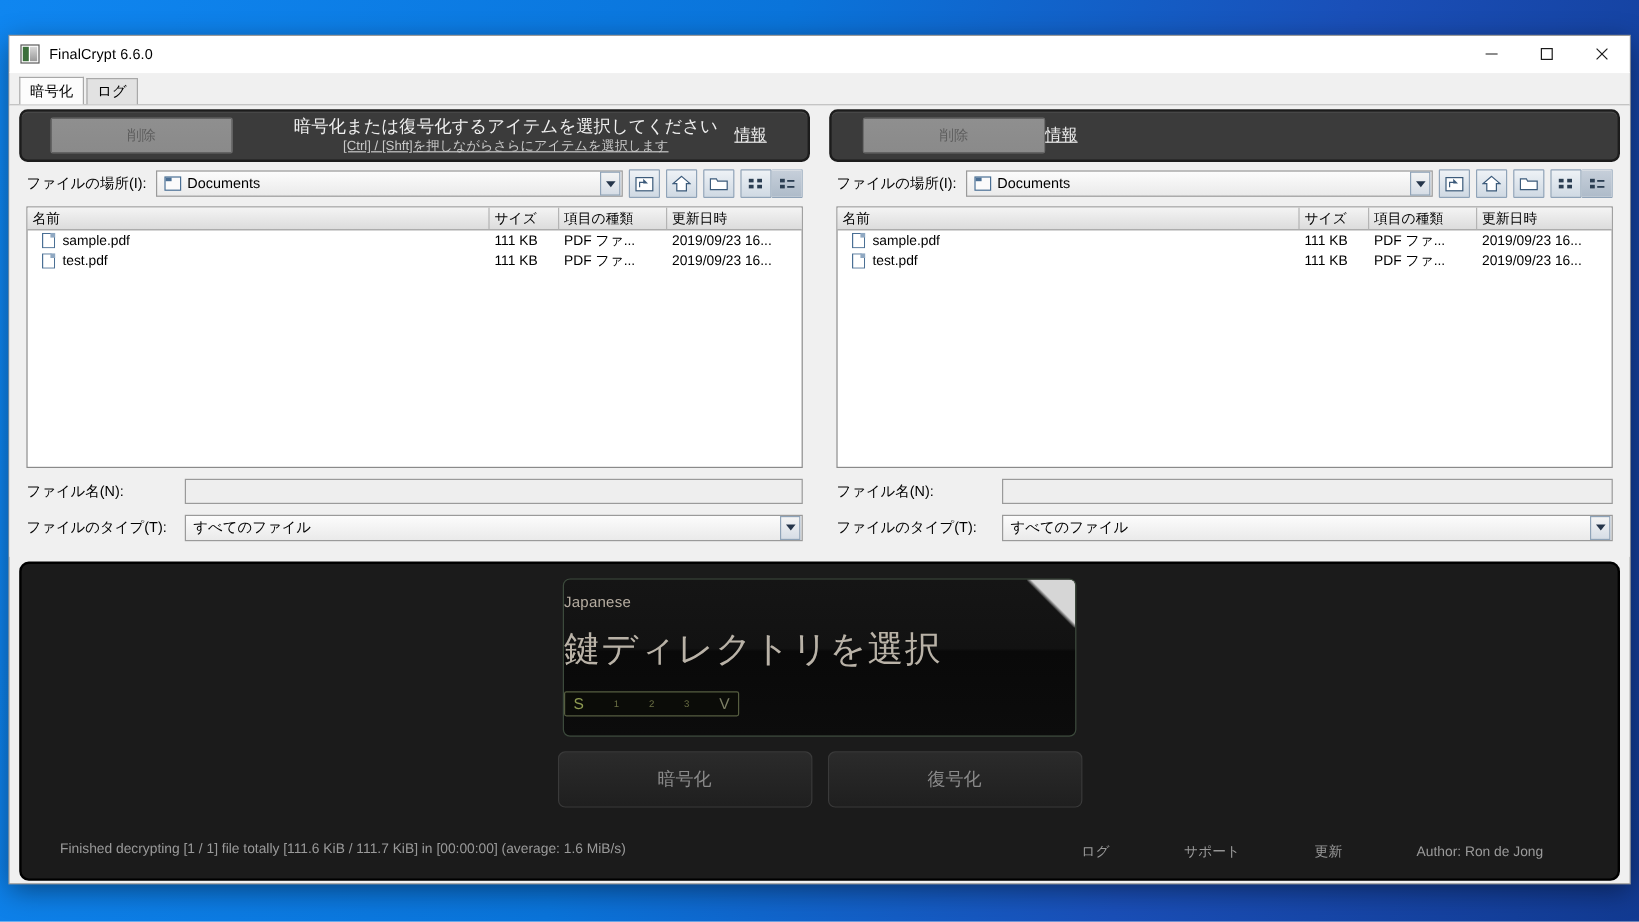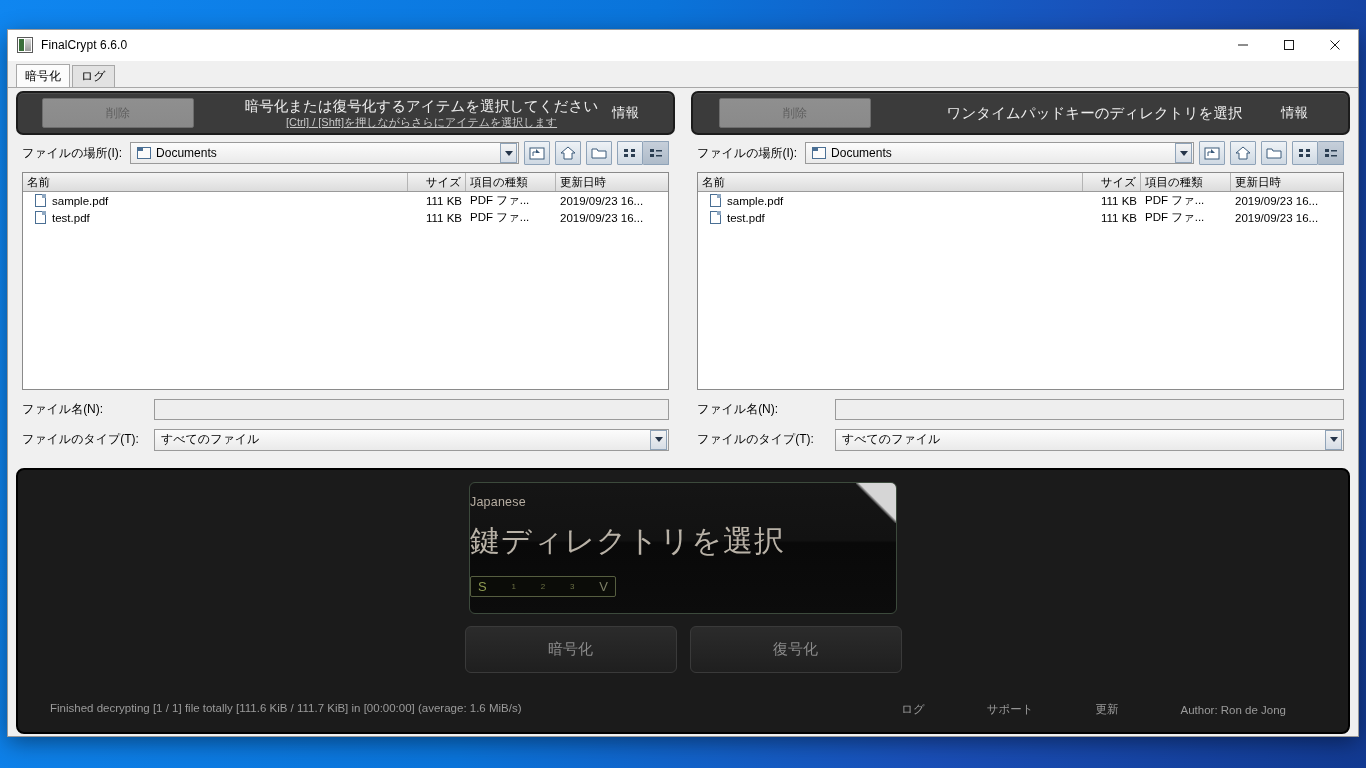--- a/index.html
+++ b/index.html
@@ -83,21 +83,21 @@
     width: 152px; height: 30px; margin-left: 24px;
     background: linear-gradient(#8f8f8f,#8a8a8a);
     border: 1px solid #6d6d6d; border-radius: 2px;
     color: #5e5e5e; font-size: 12px;
     display: flex; align-items: center; justify-content: center;
   }
   .head-center { flex: 1; text-align: center; padding: 0 6px; margin-left: 37px; }
   .head-title { font-size: 14.5px; color: #efefef; line-height: 17px; }
   .head-sub { font-size: 11px; color: #c9c9c9; line-height: 12px; margin-top: 1px; text-decoration: underline; }
   .info-link {
-    font-size: 13.5px; color: #efefef; 
+    font-size: 13.5px; color: #efefef; text-decoration: underline;
     margin-right: 34px; white-space: nowrap; text-align: right;
   }
   .pane.right .info-link { margin-right: 40px; }
   .pane.right .del-btn { margin-left: 26px; }
 
   
   .chooser { padding: 6px 8px 0 8px; }
   .row-lookin { display: flex; align-items: center; height: 24px; margin-bottom: 7px; }
   .lbl { font-size: 12px; color: #000; }
   .combo {
@@ -140,21 +140,21 @@
     border: 1px solid #8a8a8a;
     margin: 0 8px;
     display: flex; flex-direction: column;
   }
   .fl-head { display: flex; height: 19px; background: linear-gradient(#f4f4f4,#dcdcdc); border-bottom: 1px solid #9a9a9a; }
   .fl-head div {
     font-size: 11.5px; color: #000; padding: 2px 4px;
     border-right: 1px solid #b4b4b4; white-space: nowrap; overflow: hidden;
   }
   .c-name { flex: 1; }
-  .c-size { width: 58px; text-align: right; }
+  .c-size { width: 58px; text-align: left; }
   .c-type { width: 90px; }
   .c-date { width: 112px; border-right: none !important; }
   .fl-row { display: flex; height: 17px; align-items: center; }
   .fl-row > div { font-size: 11.5px; color: #000; padding: 0 4px; white-space: nowrap; overflow: hidden; }
   .pdf-ico { width: 11px; height: 13px; position: relative; margin: 0 6px 0 8px; flex: 0 0 auto; }
   .pdf-ico::before {
     content:""; position:absolute; inset:0; background:#fff; border:1px solid #4a6f94;
     clip-path: polygon(0 0, 70% 0, 100% 28%, 100% 100%, 0 100%);
   }
   .pdf-ico::after {
@@ -364,23 +364,20 @@
               </span>
           </div>
         </div>
       </div>
     </div>
 
     <div class="pane right">
       <div class="darkhead">
         <div class="del-btn">
           <span>削除</span>
-        </div>
-        <div class="head-center">
-          <div class="head-title">ワンタイムパッドキーのディレクトリを選択</div>
         </div>
         <div class="info-link">情報</div>
       </div>
 
       <div class="chooser">
         <div class="row-lookin">
           <span class="lbl">ファイルの場所(I):</span>
           <div class="combo">
             <span class="folder-ico"></span>
             <span class="combo-text">Documents</span>

